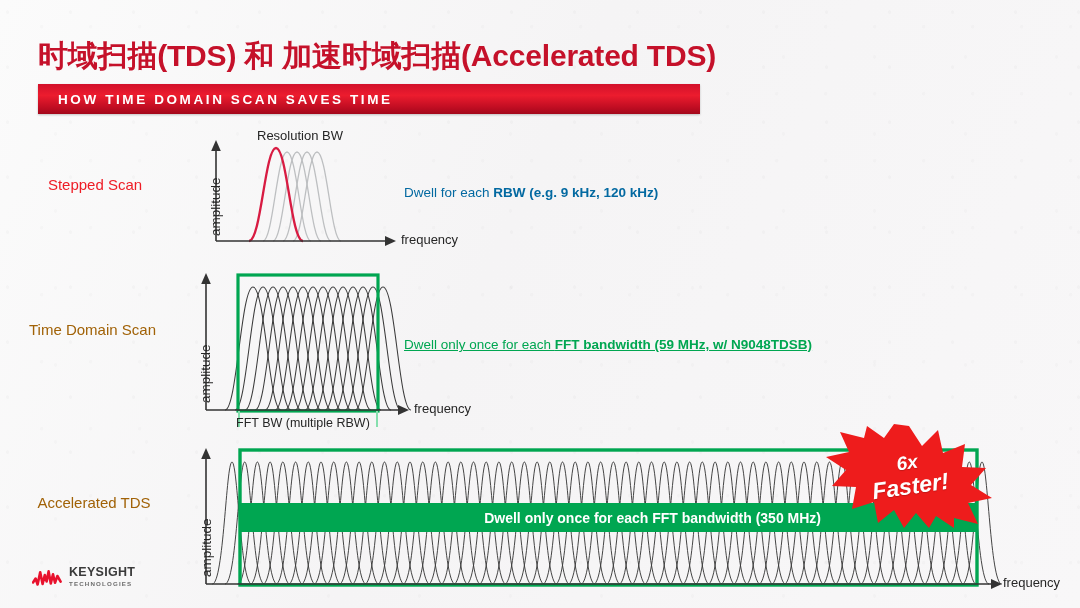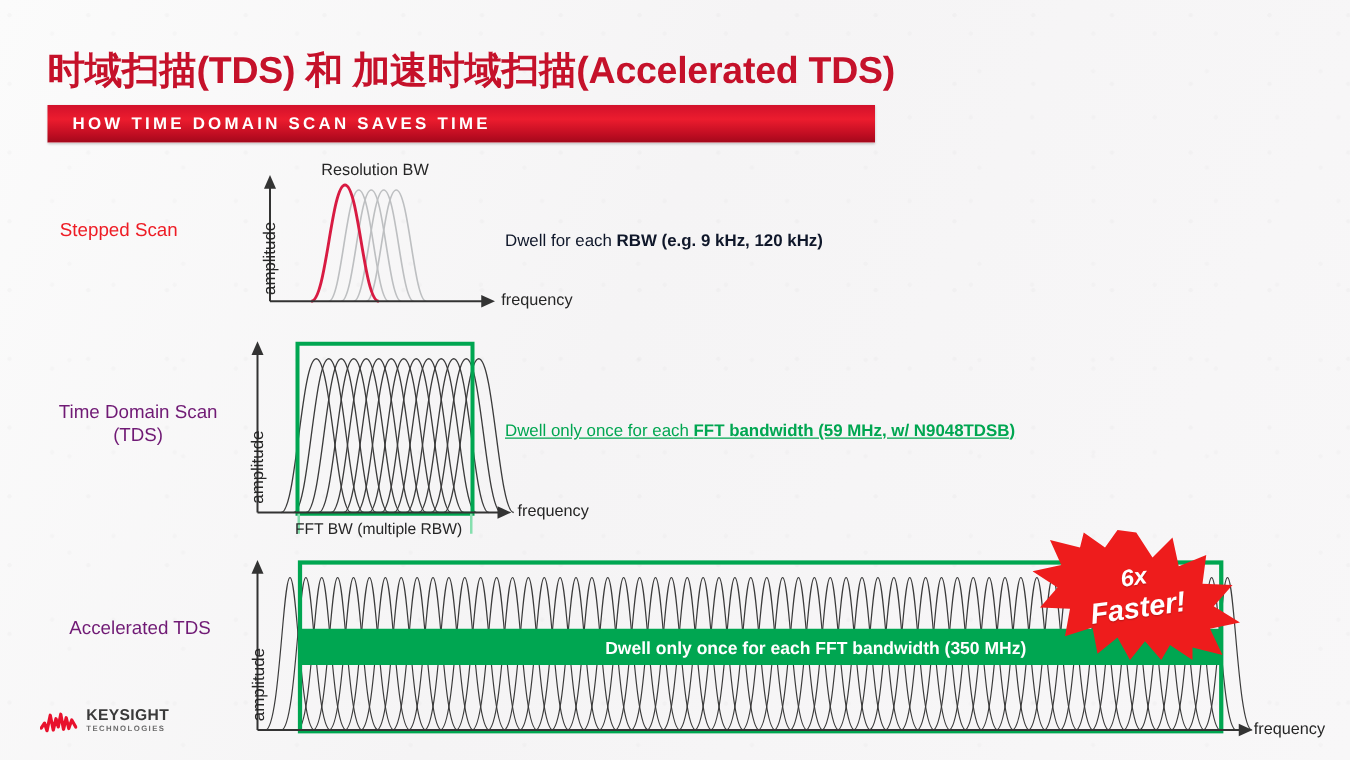--- a/index.html
+++ b/index.html
@@ -44,41 +44,41 @@
     color:#fff;font-size:13.5px;font-weight:bold;letter-spacing:2.6px;
     white-space:nowrap;
   }
 
   
   .rowlabel{
     position:absolute;text-align:center;font-weight:normal;
     font-size:15px;line-height:19px;white-space:nowrap;
   }
   .rowlabel.red{color:#ee1c25;}
-  .rowlabel.green{color:#701a75;margin-left:18px;}
+  .rowlabel.green{color:#a16207;}
 
   #lbl-stepped{left:10px;top:175px;width:170px;}
   #lbl-tds{left:0px;top:320px;width:185px;}
   #lbl-atds{left:8px;top:493px;width:172px;}
 
   
   .chart{position:absolute;}
   .chart svg{display:block;overflow:visible;}
 
   .axis-caption{
     position:absolute;font-size:13px;color:#262626;white-space:nowrap;
   }
   .ylab{
     transform:rotate(-90deg);transform-origin:left top;
     font-size:13.5px;color:#262626;position:absolute;white-space:nowrap;
   }
 
   
   .annot{position:absolute;font-size:13.5px;white-space:nowrap;}
-  .annot.red{color:#0f172a;}
+  .annot.red{color:#0369a1;}
   .annot.green{color:#00a651;}
   .annot b{font-weight:bold;}
 
   
   .greenbanner{
     position:absolute;left:240px;top:503px;width:737px;height:29px;
     background:#00a651;
   }
   .greenbanner span{
     position:absolute;right:156px;top:50%;transform:translateY(-50%);
@@ -115,21 +115,20 @@
   <div class="title">时域扫描(TDS) 和 加速时域扫描(Accelerated TDS)</div>
 
   <div class="subbar">
     <span>HOW TIME DOMAIN SCAN SAVES TIME</span>
   </div>
 
   <div class="rowlabel red" id="lbl-stepped">Stepped Scan</div>
 
   <div class="rowlabel green" id="lbl-tds">
     <div>Time Domain Scan</div>
-    <div>(TDS)</div>
   </div>
 
   <div class="rowlabel green" id="lbl-atds">Accelerated TDS</div>
 
   <div class="chart" style="left:205px;top:130px;">
     <svg width="225" height="125" viewBox="0 0 225 125">
 
       <g fill="none" stroke="#bdbfc1" stroke-width="1.3">
         <path d="M58,111 C68,111 72,22 82,22 C92,22 96,111 106,111"></path>
         <path d="M68,111 C78,111 82,22 92,22 C102,22 106,111 116,111"></path>

